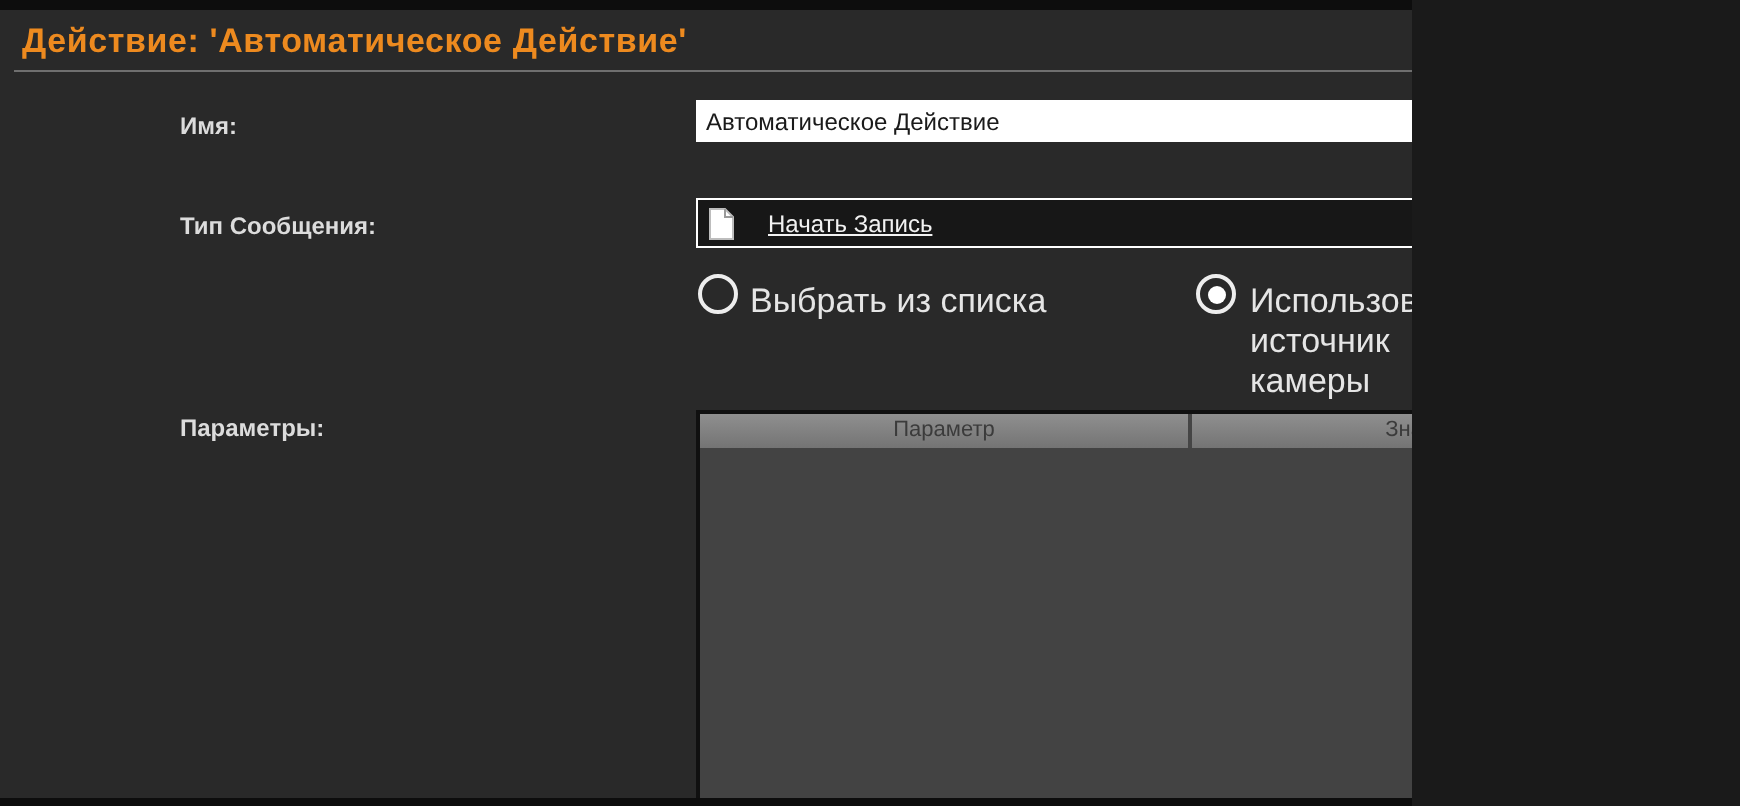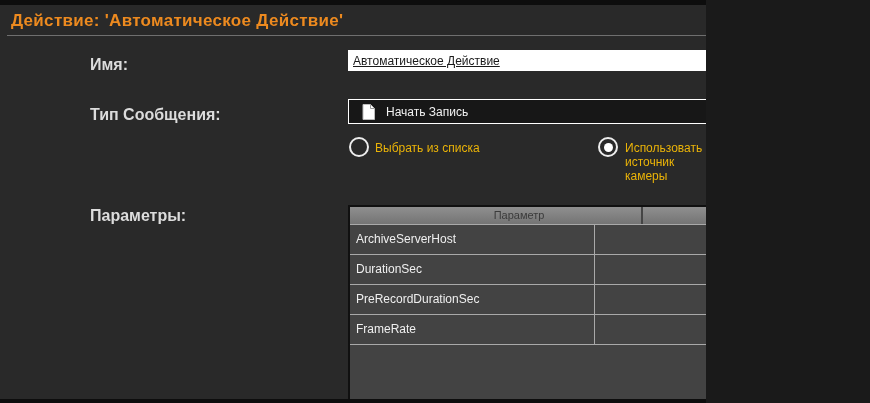--- a/index.html
+++ b/index.html
@@ -10,45 +10,44 @@
   .band { position:absolute; left:0; right:0; background:#0d0d0d; }
   .band.top { top:0; height:5px; }
   .band.bottom { bottom:0; height:4px; }
 
   .title {
     position:absolute; left:11px; top:11px; margin:0;
     font-size:17px; font-weight:bold; color:#ed8a1f; letter-spacing:.3px;
   }
   .rule { position:absolute; left:7px; right:0; top:35px; height:1px; background:#6f6f6f; }
 
-  .lbl { position:absolute; left:90px; color:#dcdcdc; font-size:16px; font-weight:bold; }
+  .lbl { position:absolute; left:90px; color:#dcdcdc; font-size:12px; font-weight:bold; }
   .lbl-name   { top:56px; }
   .lbl-type   { top:106px; }
   .lbl-source { top:141px; }
   .lbl-params { top:207px; }
 
   .txt {
     position:absolute; left:348px; top:50px; width:498px; height:21px;
     box-sizing:border-box; background:#ffffff; border:1px solid #ffffff;
     font-family:"Liberation Sans", sans-serif; font-size:12px; color:#1a1a1a; padding:0 4px;
     outline:none;
-    text-decoration:underline;
   }
 
   .combo {
     position:absolute; left:348px; width:478px; box-sizing:border-box;
     background:#ffffff; cursor:default;
   }
   .combo1 { top:99px;  height:25px; }
   .combo2 { top:170px; height:24px; }
   .combo-item {
     position:absolute; left:1px; top:1px; bottom:1px; width:451px;
     background:#171717; color:#f2f2f2; font-size:12px;
-    display:flex; align-items:center; gap:11px; padding-left:13px; box-sizing:border-box;
-    white-space:nowrap; overflow:hidden;
+    display:flex; align-items:center; gap:17px; padding-left:5px; box-sizing:border-box;
+    white-space:nowrap; overflow:hidden;text-decoration:underline;
   }
   .doc-icon { display:inline-flex; width:13px; height:16px; flex:0 0 auto; }
 
   .arrow-btn {
     position:absolute; left:828px; width:19px; box-sizing:border-box;
     background:#1b1b1b; border:1px solid #757575;
     display:flex; align-items:center; justify-content:center; cursor:default;
   }
   .arrow1 { top:100px; height:23px; }
   .arrow2 { top:171px; height:22px; }
@@ -62,30 +61,30 @@
     position:absolute; width:20px; height:20px; box-sizing:border-box;
     border:2px solid #ededed; border-radius:50%; background:transparent; cursor:default;
   }
   .radio.selected::after {
     content:""; position:absolute; left:50%; top:50%;
     width:9px; height:9px; margin:-4.5px 0 0 -4.5px;
     border-radius:50%; background:#ffffff;
   }
   .radio1 { left:349px; top:137px; }
   .radio2 { left:598px; top:137px; }
-  .radio-lbl { position:absolute; color:#eab308; font-size:12px; }
+  .radio-lbl { position:absolute; color:#e5e5e5; font-size:17px; }
   .radio-lbl1 { left:375px; top:141px; }
   .radio-lbl2 { left:625px; top:141px; }
 
   .ptable {
     position:absolute; left:348px; top:205px; width:492px; bottom:2px;
     box-sizing:border-box; background:#434343;
     border:2px solid #101010; border-bottom:none;
   }
-  .thead { display:flex; height:17px; background:linear-gradient(#8f8f8f,#747474);padding-left:47px; }
+  .thead { display:flex; height:17px; background:linear-gradient(#8f8f8f,#747474); }
   .th {
     font-size:11px; color:#3b3b3b; text-align:center; line-height:17px;
     box-sizing:border-box; overflow:hidden;
   }
   .th1 { width:246px; border-right:2px solid #454545; }
   .th2 { flex:1; }
   .tbody { border-top:1px solid #a9a9a9; }
   .trow { display:flex; height:29px; border-bottom:1px solid #a9a9a9; }
   .td {
     box-sizing:border-box; font-size:12px; color:#efefef;
@@ -130,34 +129,16 @@
   <div class="arrow-btn arrow2">
     <span class="tri"></span>
   </div>
 
   <div class="lbl lbl-params">Параметры:</div>
   <div class="ptable">
     <div class="thead">
       <div class="th th1">Параметр</div>
       <div class="th th2">Значение</div>
     </div>
-    <div class="tbody">
-      <div class="trow">
-        <div class="td td1">ArchiveServerHost</div>
-        <div class="td td2"></div>
-      </div>
-      <div class="trow">
-        <div class="td td1">DurationSec</div>
-        <div class="td td2"></div>
-      </div>
-      <div class="trow">
-        <div class="td td1">PreRecordDurationSec</div>
-        <div class="td td2"></div>
-      </div>
-      <div class="trow">
-        <div class="td td1">FrameRate</div>
-        <div class="td td2"></div>
-      </div>
-    </div>
   </div>
 
   <div class="band bottom"></div>
 </div>
 
 </body></html>

